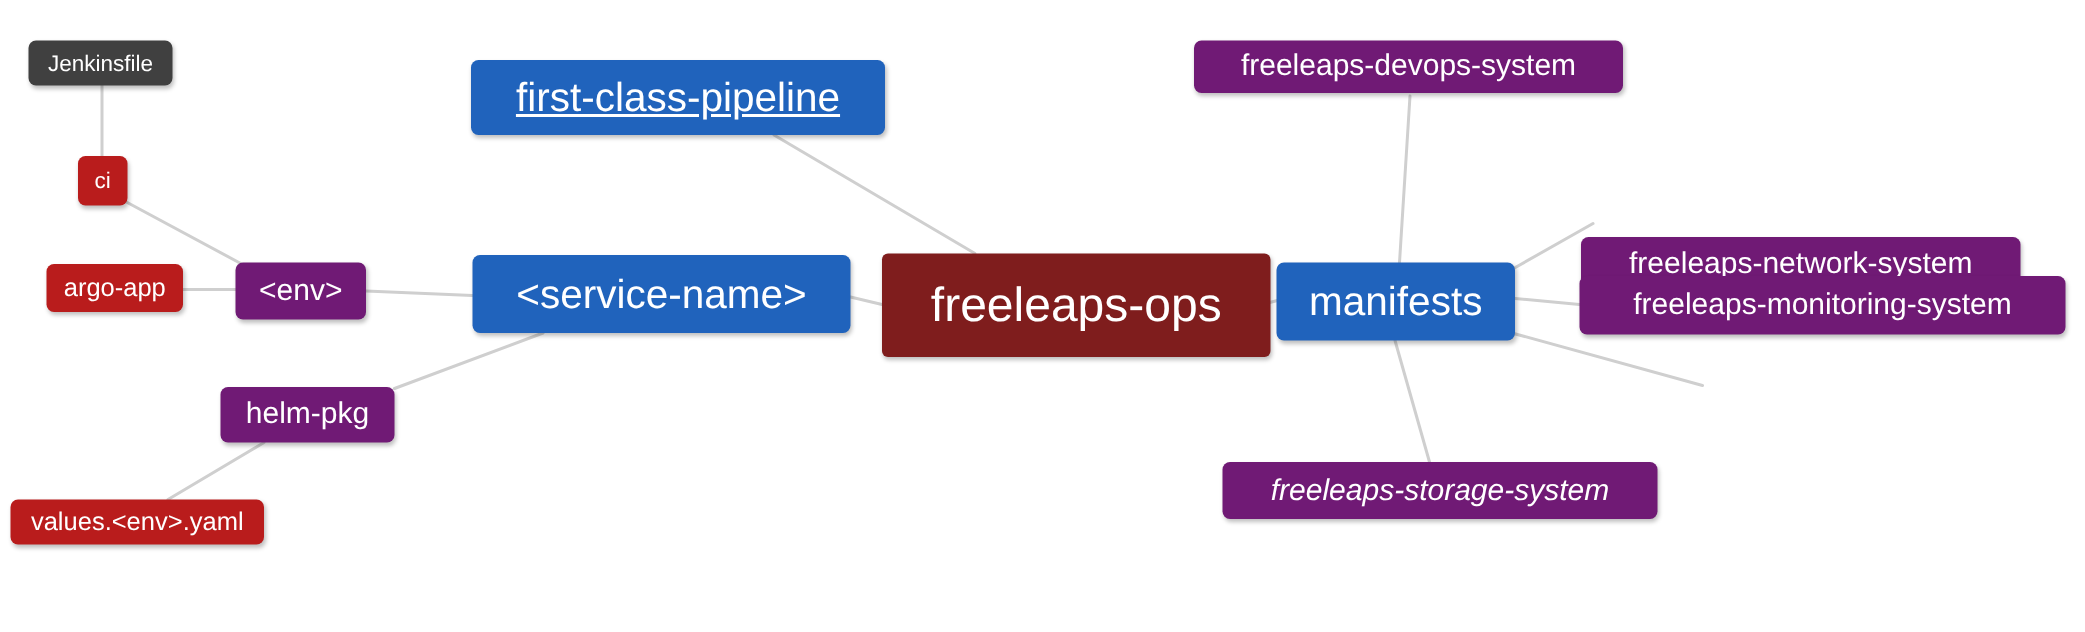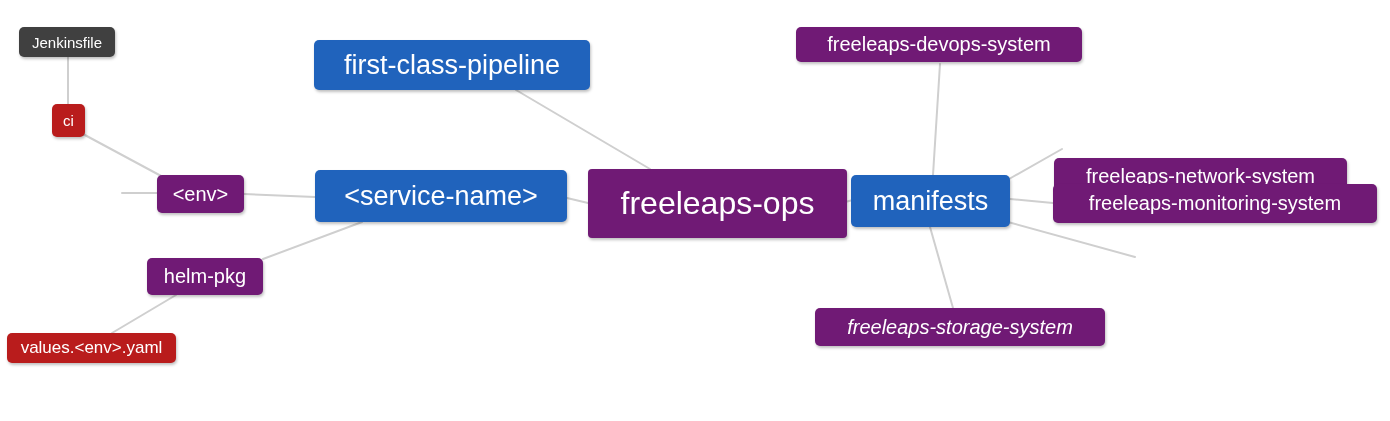--- a/index.html
+++ b/index.html
@@ -36,30 +36,30 @@
     box-shadow: 1px 2px 3px rgba(0,0,0,0.25);
     white-space: nowrap;
     cursor: pointer;
     box-sizing: border-box;
     user-select: none;
   }
   .c-blue   { background: #2063bc; }
   .c-green  { background: #701a75; }
   .c-red    { background: #b91c1c; }
   .c-orange { background: #404040; }
-  .c-dark   { background: #701a75; }
+  .c-dark   { background: #7f1d1d; }
 
   
   .n-jenkinsfile { left: 19px;  top: 27px;  width: 96px;  height: 30px; font-size: 15px; }
   .n-ci          { left: 52px;  top: 104px; width: 33px;  height: 33px; font-size: 15px; }
   .n-argo        { left: 31px;  top: 176px; width: 91px;  height: 32px; font-size: 17px; }
   .n-env         { left: 157px; top: 175px; width: 87px;  height: 38px; font-size: 20px; }
   .n-helm        { left: 147px; top: 258px; width: 116px; height: 37px; font-size: 20px; }
   .n-values      { left: 7px;   top: 333px; width: 169px; height: 30px; font-size: 17px; }
-  .n-pipeline    { left: 314px; top: 40px;  width: 276px; height: 50px; font-size: 27px; }
+  .n-pipeline    { left: 314px; top: 40px;  width: 276px; height: 50px; font-size: 27px; text-decoration: underline; }
   .n-service     { left: 315px; top: 170px; width: 252px; height: 52px; font-size: 27px; }
   .n-ops         { left: 588px; top: 169px; width: 259px; height: 69px; font-size: 32px; border-radius: 4px; }
   .n-manifests   { left: 851px; top: 175px; width: 159px; height: 52px; font-size: 27px; }
   .n-devops      { left: 796px; top: 27px;  width: 286px; height: 35px; font-size: 20px; }
   .n-network     { left: 1054px;top: 112px; width: 293px; height: 36px; font-size: 20px; margin-top: 46px; }
   .n-monitoring  { left: 1053px;top: 184px; width: 324px; height: 39px; font-size: 20px; }
   .n-controls    { left: 1062px;top: 256px; width: 292px; height: 40px; font-size: 20px; }
   .n-storage     { left: 815px; top: 308px; width: 290px; height: 38px; font-size: 20px; font-style: italic; }
 </style>
 </head>
@@ -79,20 +79,21 @@
     <line x1="845" y1="202" x2="853" y2="200"></line>
     <line x1="940" y1="64" x2="933" y2="175"></line>
     <line x1="1009" y1="179" x2="1062" y2="149"></line>
     <line x1="1010" y1="199" x2="1053" y2="203"></line>
     <line x1="1008" y1="222" x2="1135" y2="257"></line>
     <line x1="930" y1="227" x2="953" y2="308"></line>
   </svg>
 
   <div class="node c-orange n-jenkinsfile">Jenkinsfile</div>
   <div class="node c-red    n-ci">ci</div>
+  <div class="node c-red    n-argo">argo-app</div>
   <div class="node c-green  n-env">&lt;env&gt;</div>
   <div class="node c-green  n-helm">helm-pkg</div>
   <div class="node c-red    n-values">values.&lt;env&gt;.yaml</div>
   <div class="node c-blue   n-pipeline">first-class-pipeline</div>
   <div class="node c-blue   n-service">&lt;service-name&gt;</div>
   <div class="node c-dark   n-ops">freeleaps-ops</div>
   <div class="node c-blue   n-manifests">manifests</div>
   <div class="node c-green  n-devops">freeleaps-devops-system</div>
   <div class="node c-green  n-network">freeleaps-network-system</div>
   <div class="node c-green  n-monitoring">freeleaps-monitoring-system</div>

